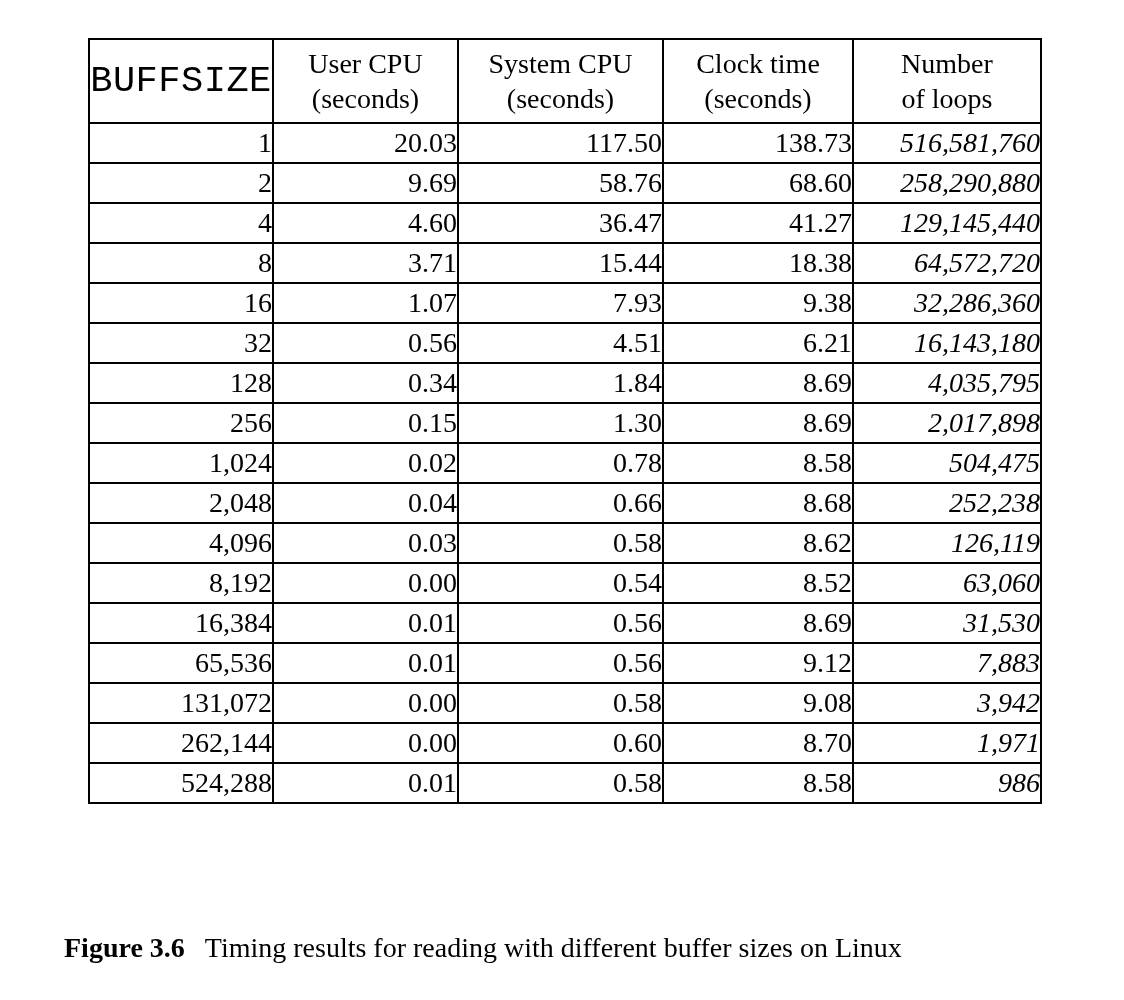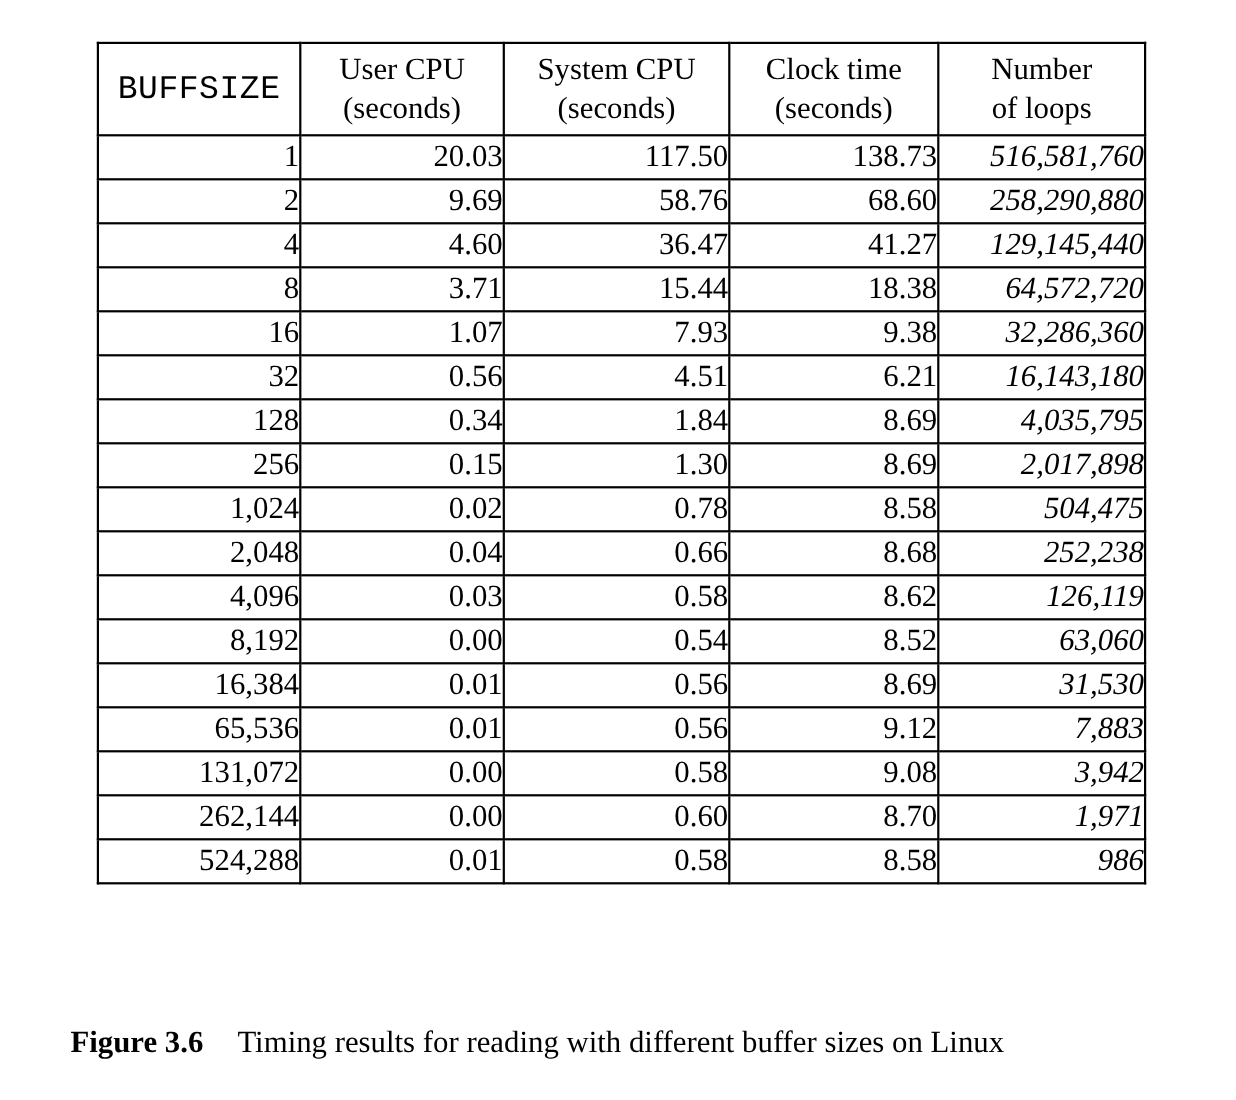--- a/index.html
+++ b/index.html
@@ -29,21 +29,21 @@
     height: 82px;
     border-bottom: 8px double #000000;
     text-align: center;
     vertical-align: middle;
     font-weight: normal;
     font-size: 28px;
     line-height: 35px;
   }
   thead th .mono {
     font-family: "Liberation Mono", monospace;
-    font-size: 30px;
+    font-size: 37px;
     letter-spacing: 0.5px;
     margin-top: 25px;
   }
   tbody td {
     height: 38px;
     line-height: 38px;
     font-size: 28px;
     text-align: right;
     vertical-align: middle;
     white-space: nowrap;
@@ -55,21 +55,21 @@
   td.col-4 { padding-right: 20px; font-style: italic; }
   .caption {
     position: absolute;
     left: 64px;
     top: 932px;
     font-size: 28px;
     white-space: nowrap;
   }
   .caption .cap-label {
     font-weight: bold;
-    margin-right: 31px;
+    margin-right: 20px;
   }
 </style>
 </head>
 <body>
 
 <div class="page">
 
   <table class="timing">
     <colgroup>
       <col style="width:184px">

